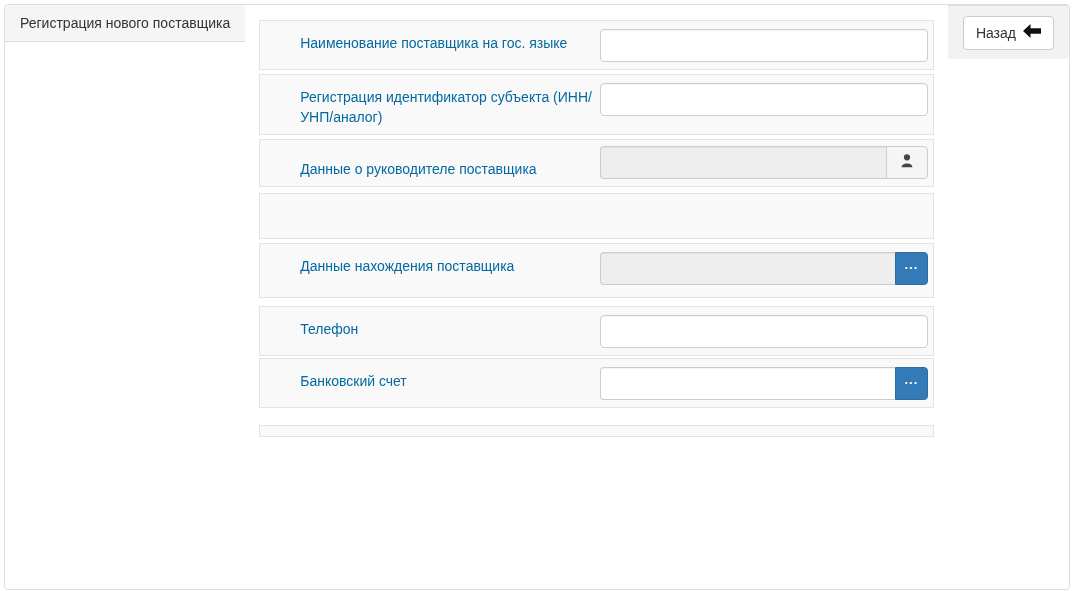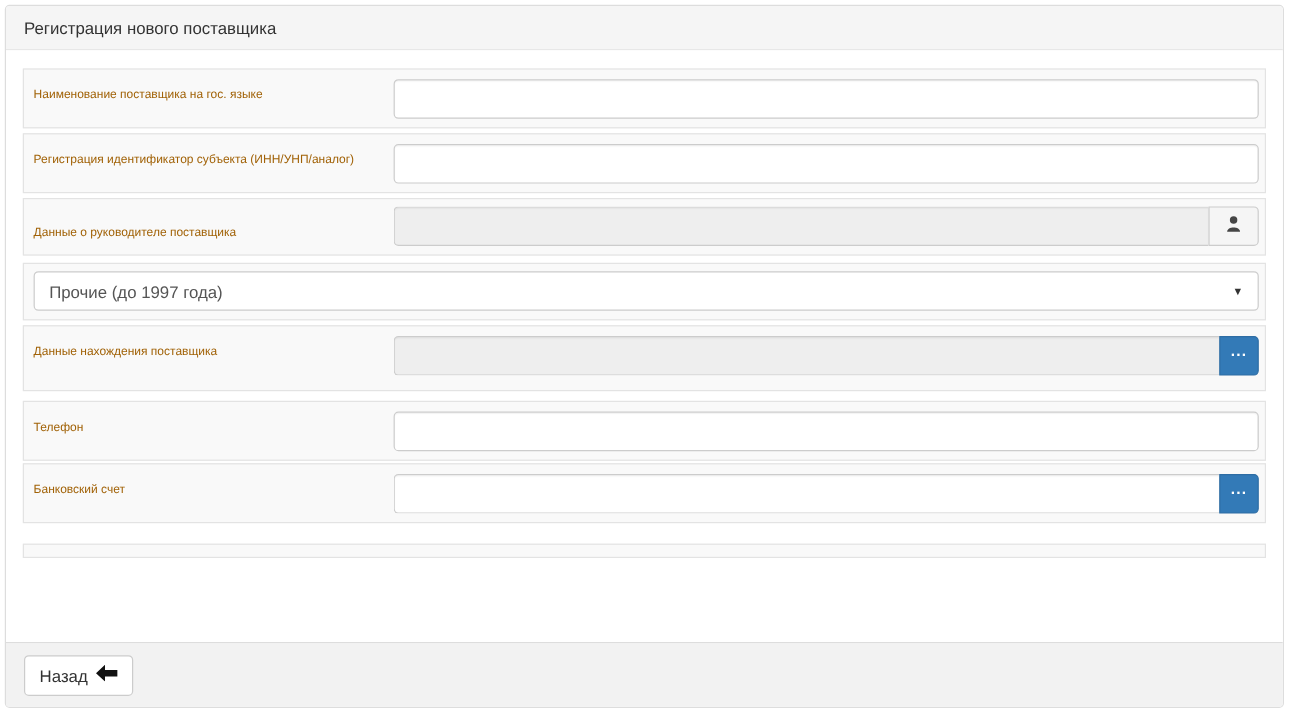--- a/index.html
+++ b/index.html
@@ -12,21 +12,21 @@
     overflow: hidden;
   }
   .panel {
     position: absolute;
     left: 4px; top: 4px;
     width: 1066px; height: 586px;
     border: 1px solid #dddddd;
     border-radius: 4px;
     background: #ffffff;
     display: flex;
-    flex-direction: column;
+    flex-direction: row;
   }
   .panel-heading {
     height: 37px;
     background: #f5f5f5;
     border-bottom: 1px solid #dddddd;
     border-radius: 3px 3px 0 0;
     padding: 10px 15px;
     color: #333333;
     font-size: 14px;
   }
@@ -54,22 +54,23 @@
   .empty-row {
     height: 12px;
     background: #f9f9f9;
     border: 1px solid #e3e3e3;
   }
   .field-label {
     width: 300px;
     flex: 0 0 300px;
     padding-top: 4px;
     line-height: 20px;
-    font-size: 10px;
-    color: #a16207;
+    font-size: 14px;
+    color: #0369a1;
+    margin-left: 32px;
   }
   .control-col {
     flex: 1 1 auto;
     display: flex;
   }
   .text-input {
     flex: 1 1 auto;
     height: 33px;
     border: 1px solid #cccccc;
     border-radius: 4px;
@@ -208,26 +209,20 @@
                 <circle cx="8" cy="4.3" r="3.1" fill="#454545"></circle>
                 <path d="M2.6 14.2 C2.6 9.4 13.4 9.4 13.4 14.2 Z" fill="#454545"></path>
               </svg>
             </span>
           </button>
         </div>
       </div>
     </div>
 
     <div class="form-row compact">
-      <div class="control-col">
-        <div class="select-box" role="combobox">
-          <span>Прочие (до 1997 года)</span>
-          <span class="select-caret">▼</span>
-        </div>
-      </div>
     </div>
 
     <div class="form-row tall mb8">
       <div class="field-label">Данные нахождения поставщика</div>
       <div class="control-col">
         <div class="input-group">
           <input class="text-input disabled" type="text" disabled="" value="" style="">
           <button class="addon-btn btn-ellipsis">
             <span>...</span>
           </button>

